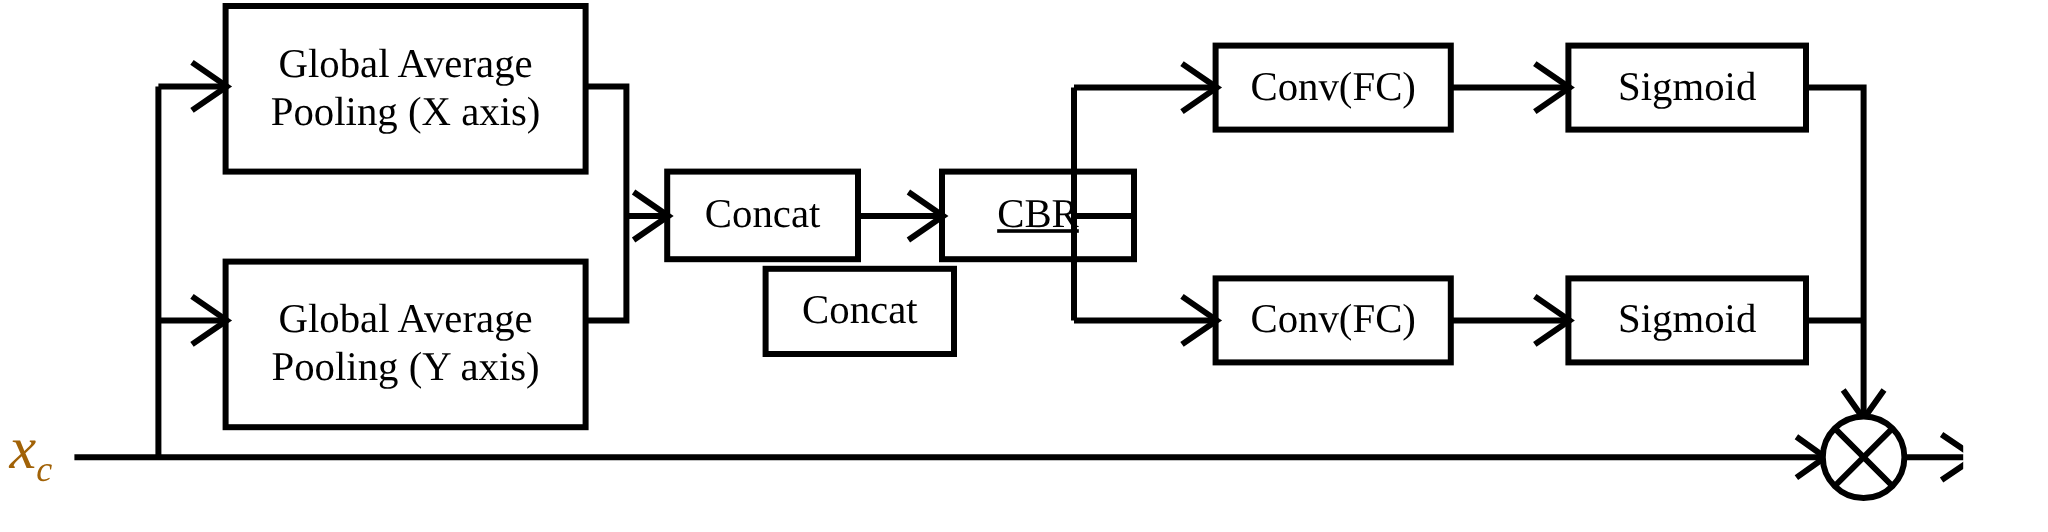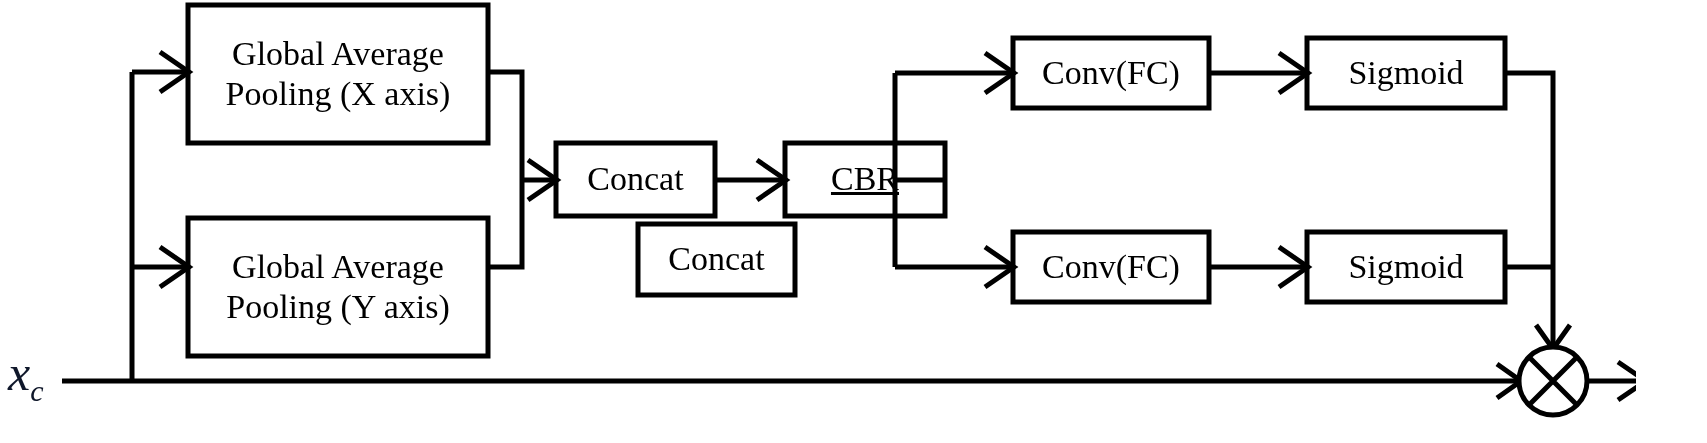--- a/index.html
+++ b/index.html
@@ -60,21 +60,21 @@
     text-align: center;
     color: #000000;
     font-family: "Liberation Serif", "DejaVu Serif", serif;
     font-size: 34px;
     line-height: 1.18;
     white-space: pre-line;
     pointer-events: none;
   }
   .io-label {
     position: absolute;
-    color: #0f172a;
+    color: #a16207;
     font-family: "Liberation Serif", "DejaVu Serif", serif;
     font-style: italic;
     font-size: 50px;
     line-height: 1;
   }
   .io-label .sub {
     font-size: 30px;
     font-style: italic;
     vertical-align: sub;
     line-height: 1;

